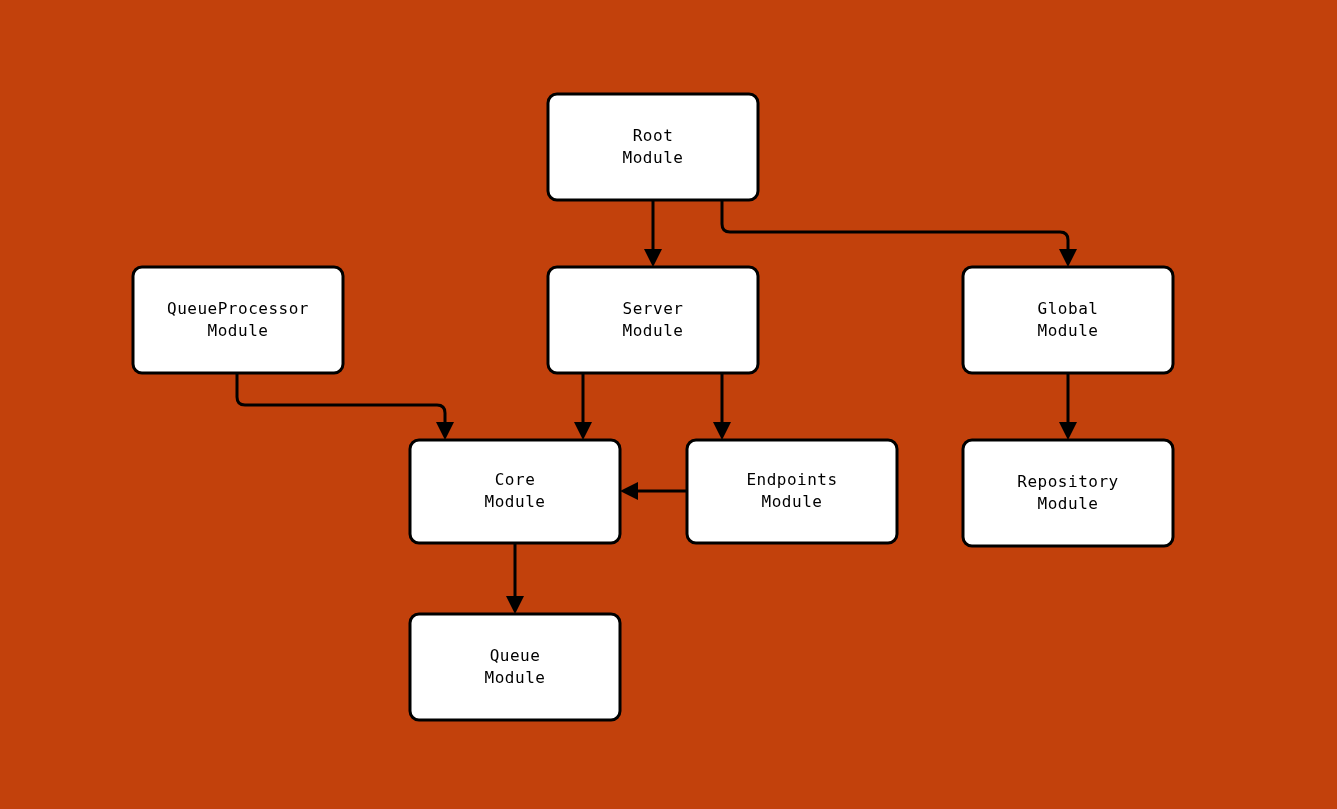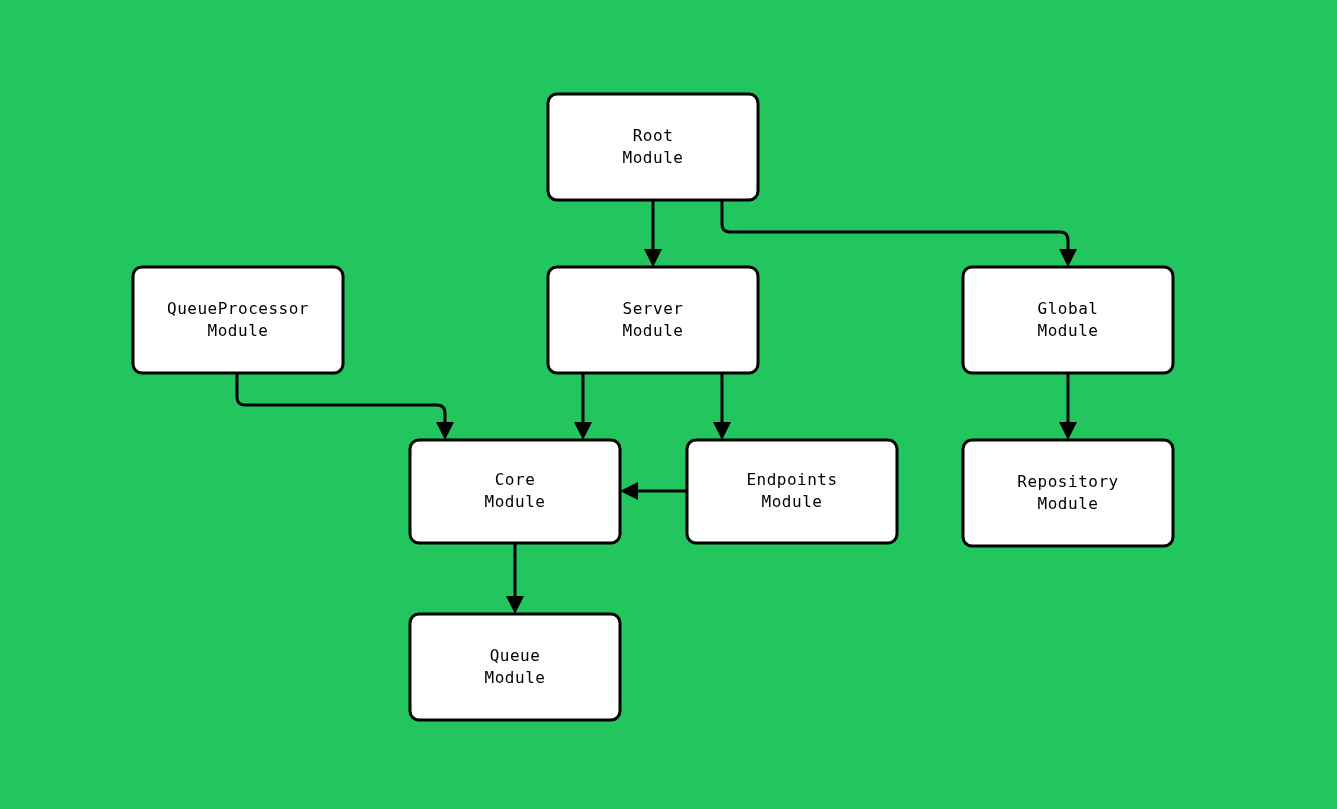--- a/index.html
+++ b/index.html
@@ -10,21 +10,21 @@
   body {
     width: 1337px;
     height: 809px;
     overflow: hidden;
     font-family: "DejaVu Sans Mono", "Liberation Mono", monospace;
   }
   #diagram-canvas {
     position: relative;
     width: 1337px;
     height: 809px;
-    background: #22c55e;
+    background: #c2410c;
   }
   svg.diagram-svg {
     position: absolute;
     top: 0;
     left: 0;
     width: 1337px;
     height: 809px;
     display: block;
   }
   .node-box {

